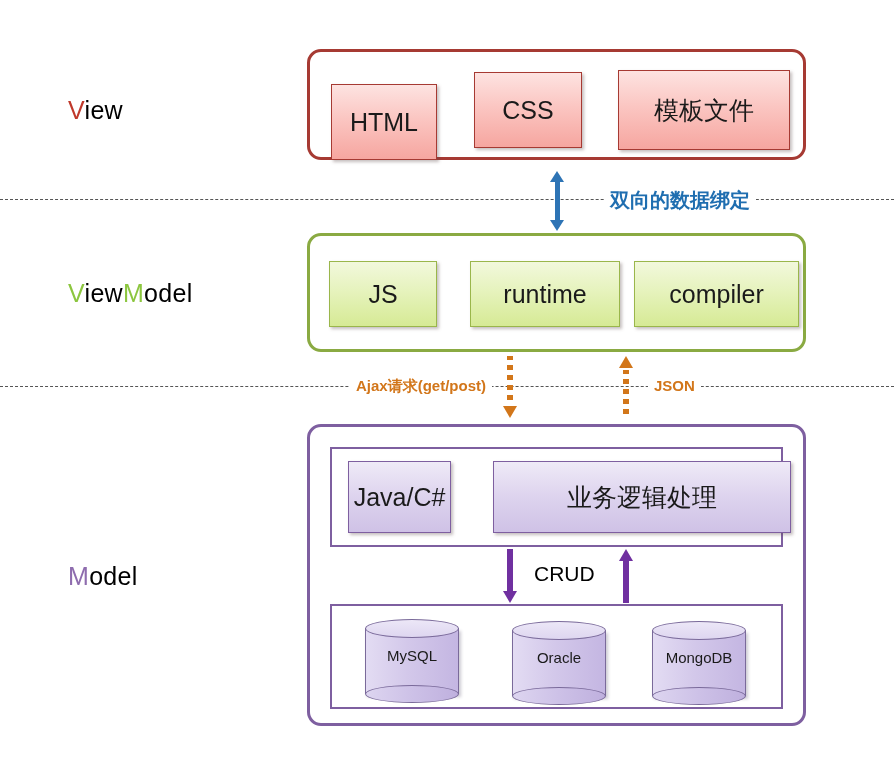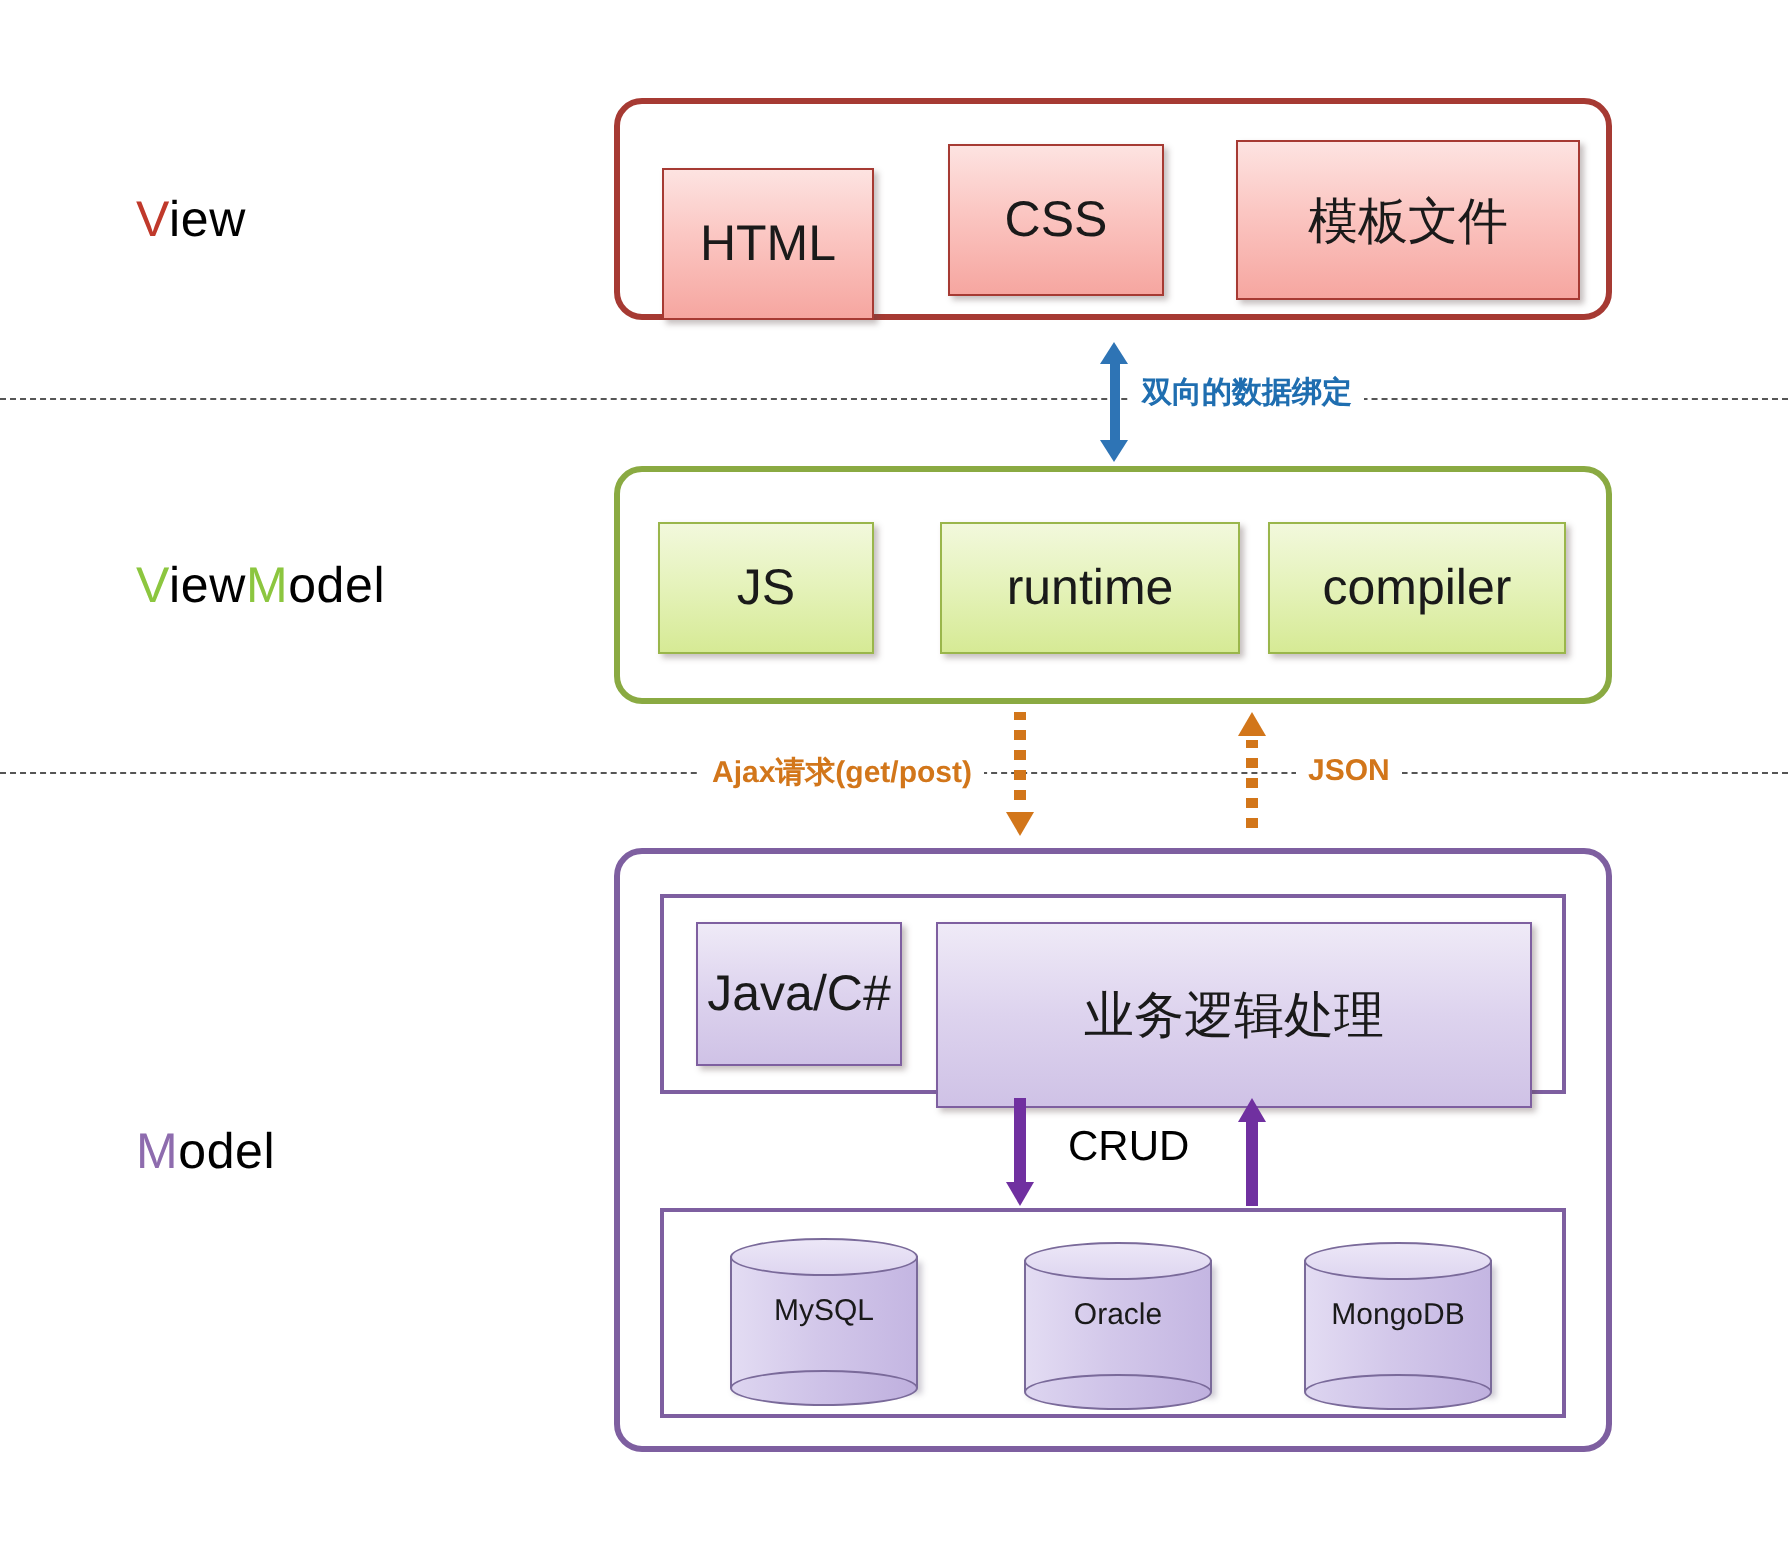--- a/index.html
+++ b/index.html
@@ -87,34 +87,34 @@
   }
 
   
   #box-html     { left: 331px; top: 84px; width: 106px; height: 76px; }
   #box-css      { left: 474px; top: 72px; width: 108px; height: 76px; }
   #box-template { left: 618px; top: 70px; width: 172px; height: 80px; }
 
   
   #box-js       { left: 329px; top: 261px; width: 108px; height: 66px; }
   #box-runtime  { left: 470px; top: 261px; width: 150px; height: 66px; }
-  #box-compiler { left: 634px; top: 261px; width: 149px; height: 66px; }
+  #box-compiler { left: 634px; top: 261px; width: 165px; height: 66px; }
 
   
   .subgroup-box {
     position: absolute;
     background: #ffffff;
     border: 2px solid #7e5fa0;
   }
   #subgroup-logic { left: 330px; top: 447px; width: 453px; height: 100px; }
   #subgroup-db    { left: 330px; top: 604px; width: 453px; height: 105px; }
 
   
   #box-java  { left: 348px; top: 461px; width: 103px; height: 72px; }
-  #box-logic { left: 468px; top: 461px; width: 298px; height: 93px; }
+  #box-logic { left: 493px; top: 461px; width: 298px; height: 72px; }
 
   
   .cylinder {
     position: absolute;
     width: 94px;
     height: 84px;
   }
   .cylinder .cyl-body {
     position: absolute;
     left: 0; top: 9px;
@@ -235,22 +235,22 @@
 
   
   .edge-label {
     position: absolute;
     font-weight: bold;
     white-space: nowrap;
     background: #ffffff;
     padding: 0 6px;
   }
   #label-binding {
-    left: 565px; top: 187px;
-    font-size: 15px; color: #1f6eb0;
+    left: 604px; top: 187px;
+    font-size: 20px; color: #1f6eb0;
   }
   #label-ajax {
     left: 350px; top: 377px;
     font-size: 15px; color: #d2761a;
   }
   #label-json {
     left: 648px; top: 377px;
     font-size: 15px; color: #d2761a;
   }
   #label-crud {

